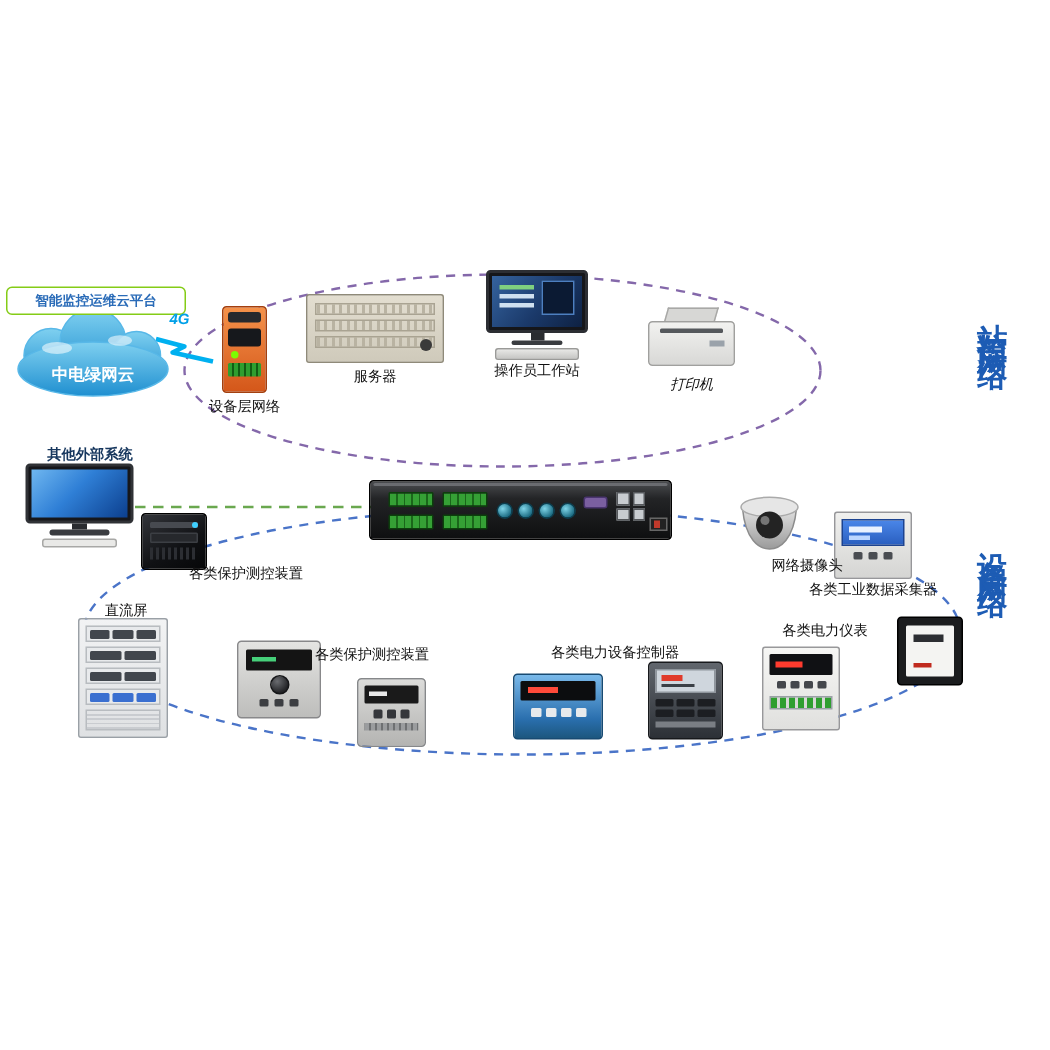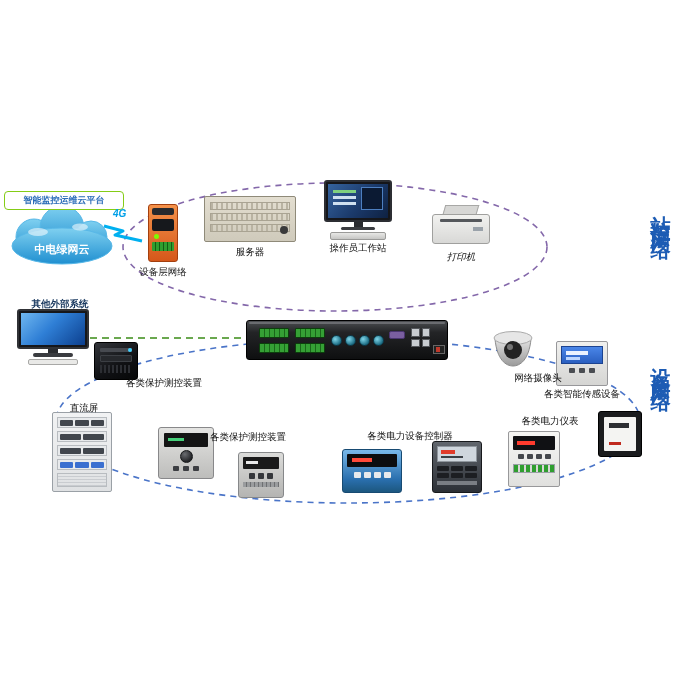--- a/index.html
+++ b/index.html
@@ -305,21 +305,21 @@
   <div class="nlabel lbl-camera">网络摄像头</div>
 
   <div class="node sensor">
     <div class="sen-screen"></div>
     <div class="sen-btns">
         <i></i>
         <i></i>
         <i></i>
       </div>
   </div>
-  <div class="nlabel lbl-sensor">各类智能传感设备</div>
+  <div class="nlabel lbl-sensor">各类工业数据采集器</div>
 
   <div class="nlabel lbl-dc">直流屏</div>
   <div class="node cabinet">
     <div class="cab-row">
         <i></i>
         <i></i>
         <i></i>
       </div>
     <div class="cab-row">
         <i></i>

